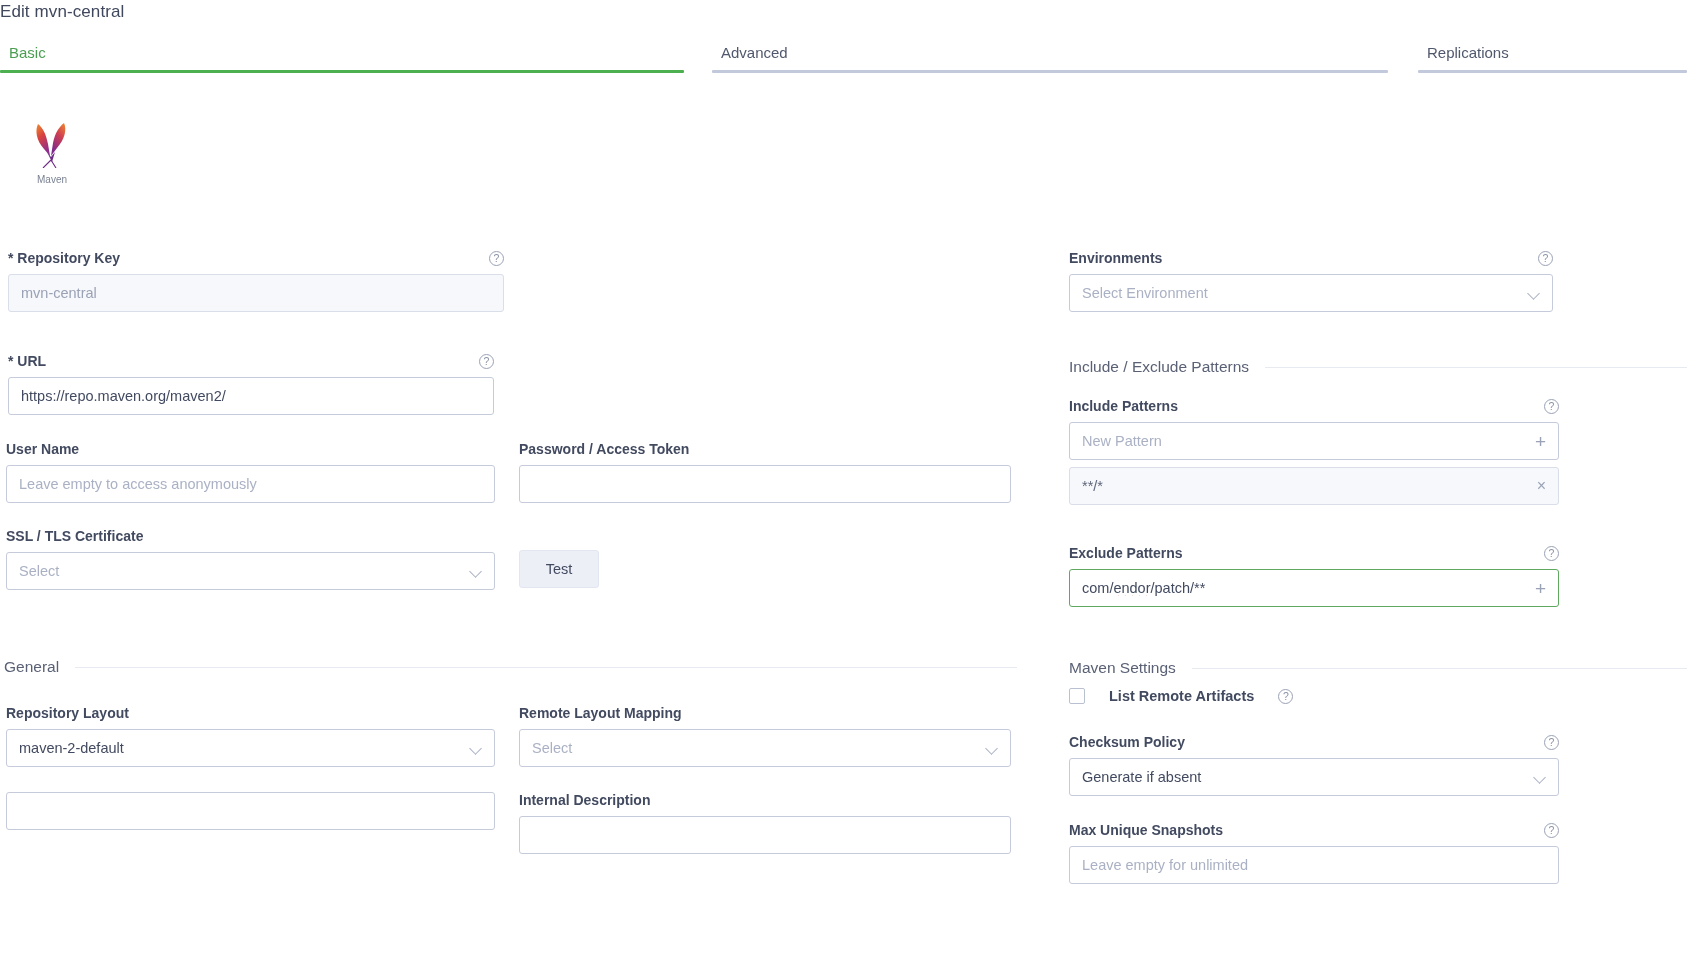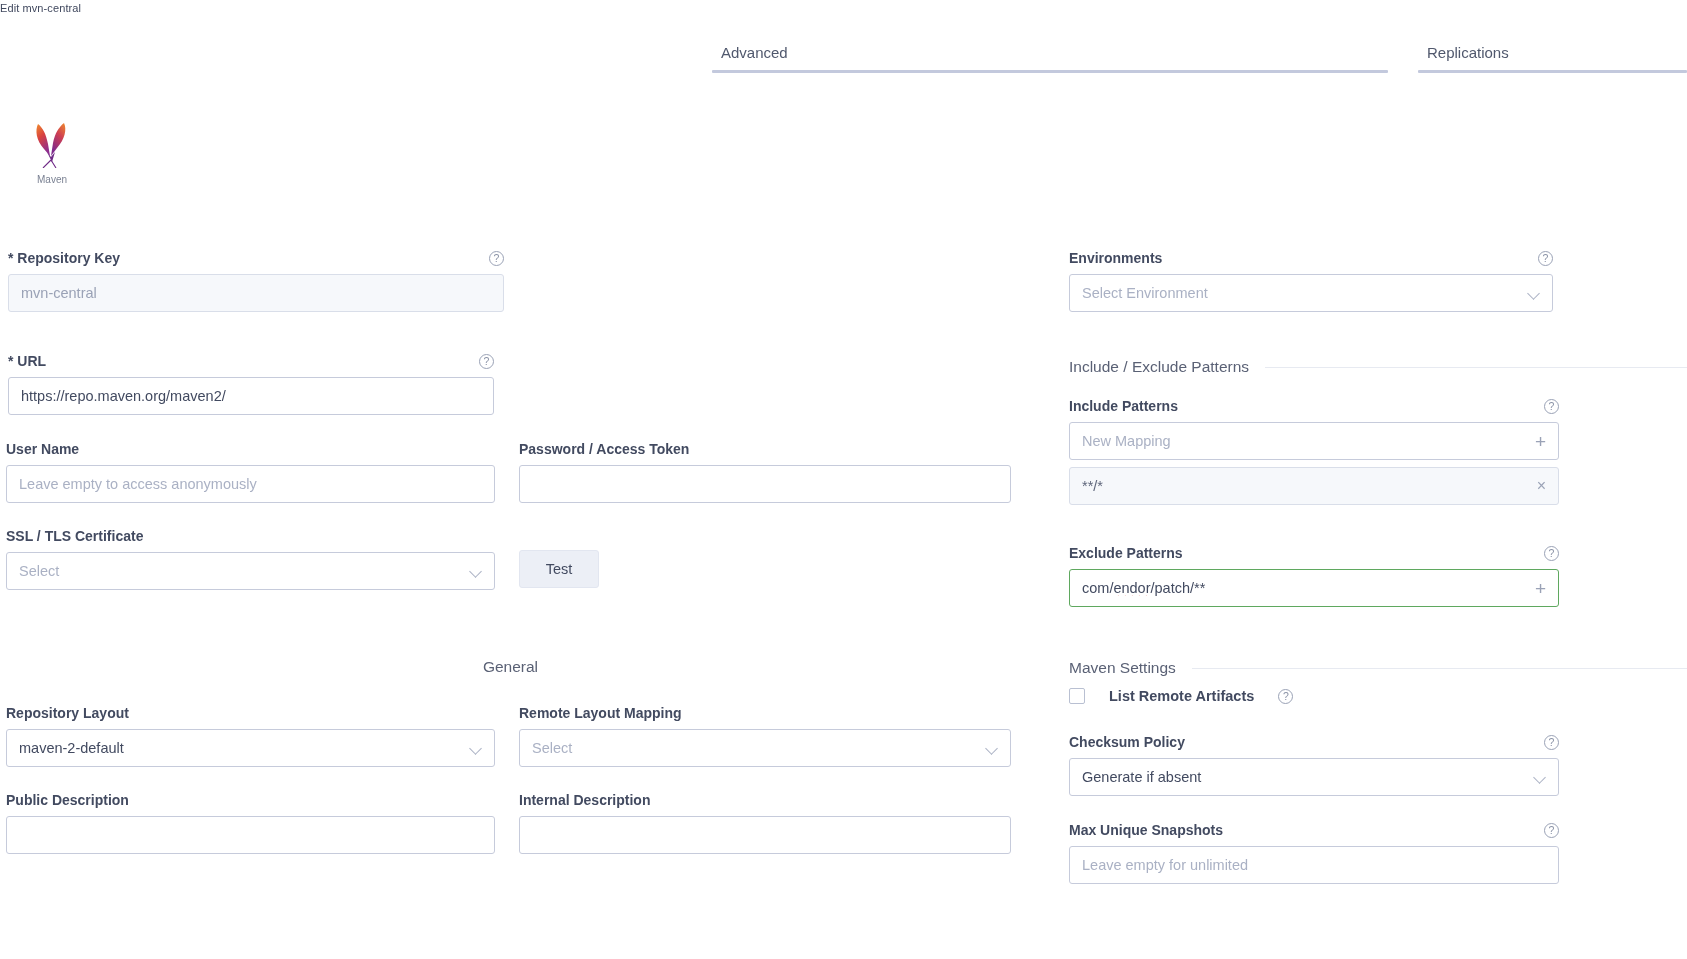--- a/index.html
+++ b/index.html
@@ -11,21 +11,21 @@
     color: #3b4256;
     overflow: hidden;
   }
 
   .page { position: relative; width: 1687px; height: 959px; }
 
   
   .page-title {
     position: absolute;
     left: 0px; top: 2px;
-    font-size: 11px;
+    font-size: 17px;
     color: #40485e;
     letter-spacing: .1px;
   }
 
   .tabs {
     position: absolute;
     left: 0; top: 40px;
     width: 1687px;
     height: 33px;
   }
@@ -196,20 +196,24 @@
   .checkrow .cb-label { font-size: 14.5px; font-weight: bold; color: #424a60; }
 </style>
 </head>
 <body>
 
 <div class="page">
 
   <div class="page-title">Edit mvn-central</div>
 
   <div class="tabs">
+    <div class="tab active" id="tab-basic">
+      <span class="tab-label">Basic</span>
+      <span class="tab-underline"></span>
+    </div>
     <div class="tab" id="tab-advanced">
       <span class="tab-label">Advanced</span>
       <span class="tab-underline"></span>
     </div>
     <div class="tab" id="tab-replications">
       <span class="tab-label">Replications</span>
       <span class="tab-underline"></span>
     </div>
   </div>
 
@@ -276,21 +280,21 @@
     <div class="input ph">
       <span class="val">Select</span>
       <span class="caret"></span>
     </div>
   </div>
 
   <div class="btn" style="position:absolute; left:519px; top:550px; width:79px;">
     <span>Test</span>
   </div>
 
-  <div class="section" style="left:4px; top:658px; width:1013px;flex-direction:column;">
+  <div class="section" style="left:4px; top:658px; width:1013px;">
     <span class="sec-title">General</span>
     <span class="rule"></span>
   </div>
 
   <div class="field" style="left:6px; top:705px; width:489px;">
     <span class="flabel">Repository Layout</span>
     <div class="input">
       <span class="val">maven-2-default</span>
       <span class="caret"></span>
     </div>
@@ -298,21 +302,20 @@
 
   <div class="field" style="left:519px; top:705px; width:492px;">
     <span class="flabel">Remote Layout Mapping</span>
     <div class="input ph">
       <span class="val">Select</span>
       <span class="caret"></span>
     </div>
   </div>
 
   <div class="field" style="left:6px; top:792px; width:489px;">
-    <span class="flabel">Public Description</span>
     <div class="input ph">
       <span class="val"></span>
     </div>
   </div>
 
   <div class="field" style="left:519px; top:792px; width:492px;">
     <span class="flabel">Internal Description</span>
     <div class="input ph">
       <span class="val"></span>
     </div>
@@ -333,21 +336,21 @@
     <span class="sec-title">Include / Exclude Patterns</span>
     <span class="rule"></span>
   </div>
 
   <div class="field" style="left:1069px; top:398px; width:490px;">
     <div class="label-row">
       <span class="flabel">Include Patterns</span>
       <span class="help">?</span>
     </div>
     <div class="input ph">
-      <span class="val">New Mapping</span>
+      <span class="val">New Pattern</span>
       <span class="plus">+</span>
     </div>
     <div class="input readonly-chip" style="margin-top:7px;">
       <span class="val">**/*</span>
       <span class="xmark">×</span>
     </div>
   </div>
 
   <div class="field" style="left:1069px; top:545px; width:490px;">
     <div class="label-row">

